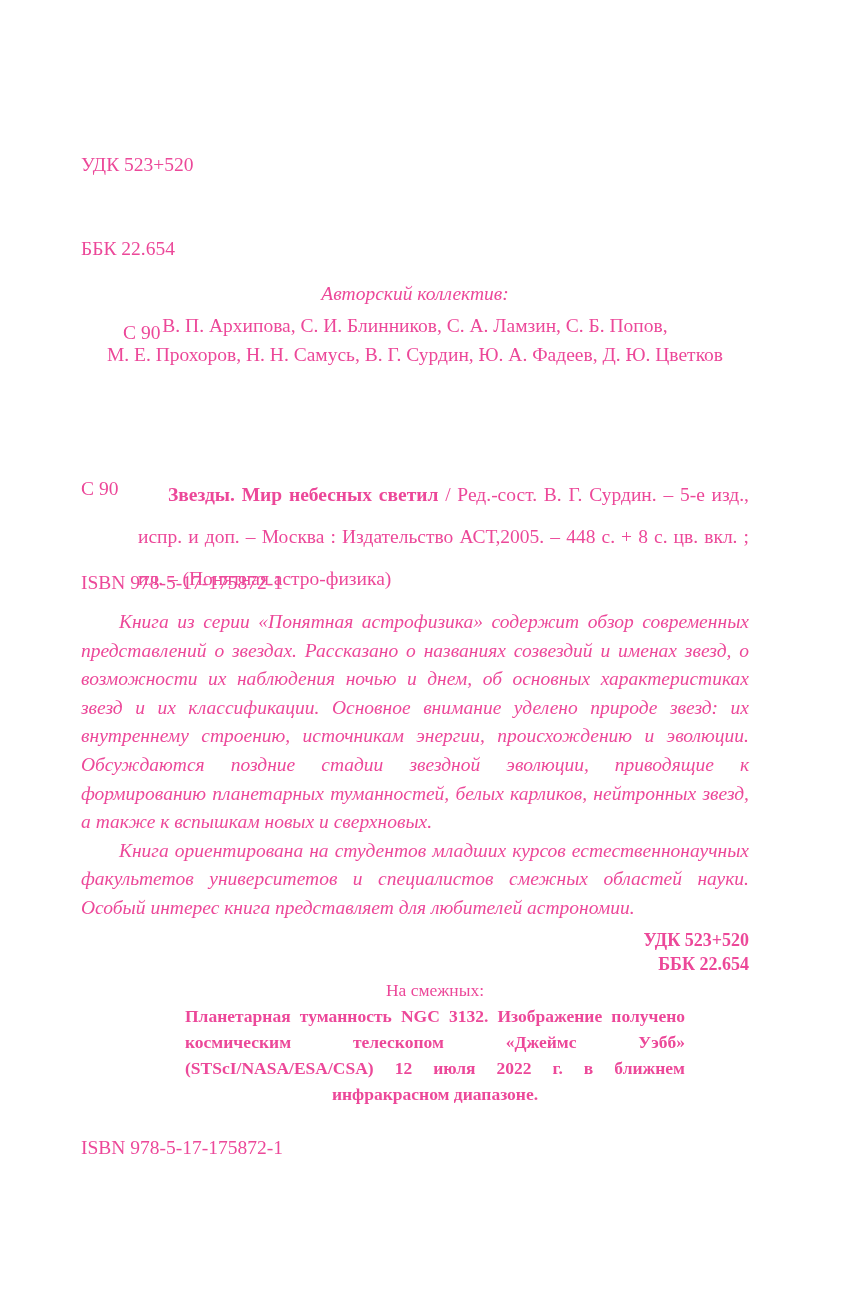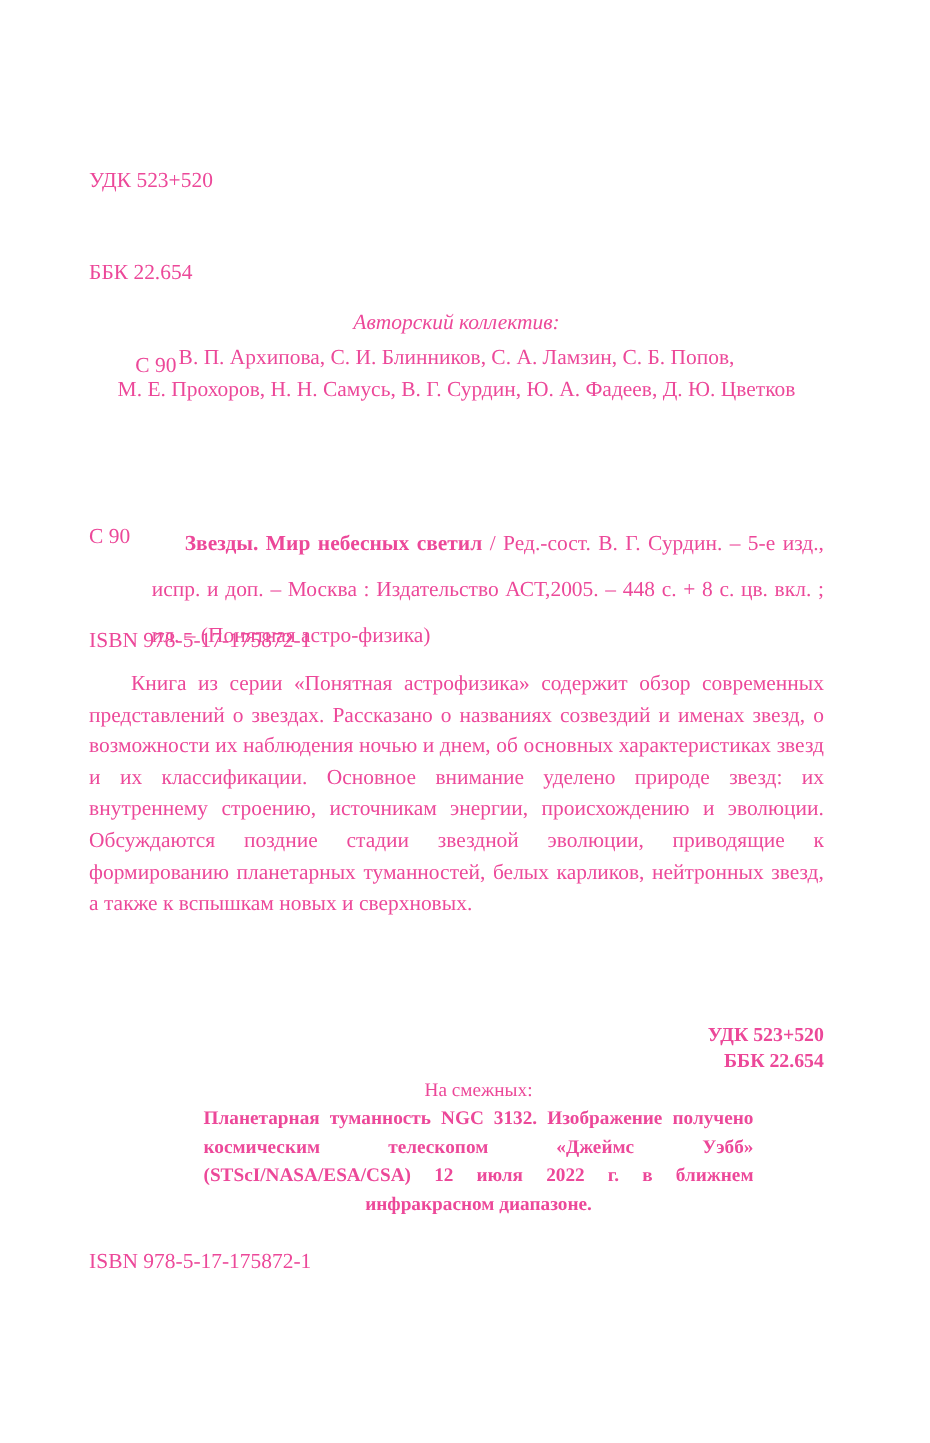--- a/index.html
+++ b/index.html
@@ -90,20 +90,21 @@
     font-size: 19.5px;
     line-height: 28.6px;
   }
   .annotation p {
     margin: 0;
     padding: 0;
     text-align: justify;
     text-justify: inter-word;
     text-indent: 38px;
     hyphens: manual;
+    font-style: italic;
   }
   .annotation p + p { margin-top: 0; }
 
   
   .udk-repeat {
     position: absolute;
     left: 349px;
     top: 928px;
     width: 400px;
     text-align: right;
@@ -166,20 +167,21 @@
 
   <div class="biblio">
     <div class="biblio-sigla">С 90</div>
     <div class="biblio-body"><span class="title-bold">Звезды. Мир небесных светил</span><span> / Ред.-сост. В. Г. Сурдин. – 5-е изд., испр. и доп. – Москва : Издательство АСТ,2005. – 448 с. + 8 с. цв. вкл. ; ил. – (Понятная астро-физика)</span></div>
   </div>
 
   <div class="isbn-line">ISBN 978-5-17-175872-1</div>
 
   <div class="annotation">
     <p>Книга из серии «Понятная астрофизика» содержит обзор современных представлений о звездах. Рассказано о названиях созвездий и именах звезд, о возможности их наблюдения ночью и днем, об основных характеристиках звезд и их классификации. Основное внимание уделено природе звезд: их внутреннему строению, источникам энергии, происхождению и эволюции. Обсуждаются поздние стадии звездной эволюции, приводящие к формированию планетарных туманностей, белых карликов, нейтронных звезд, а также к вспышкам новых и сверхновых.</p>
+    <p>Книга ориентирована на студентов младших курсов естественнонаучных факультетов университетов и специалистов смежных областей науки. Особый интерес книга представляет для любителей астрономии.</p>
   </div>
 
   <div class="udk-repeat">
     <span>УДК 523+520</span>
     <span>ББК 22.654</span>
   </div>
 
   <div class="cover-note">
     <span class="cover-heading">На смежных:</span>
     <span class="cover-body">Планетарная туманность NGC 3132. Изображение получено космическим телескопом «Джеймс Уэбб» (STScI/NASA/ESA/CSA) 12 июля 2022 г. в ближнем инфракрасном диапазоне.</span>

